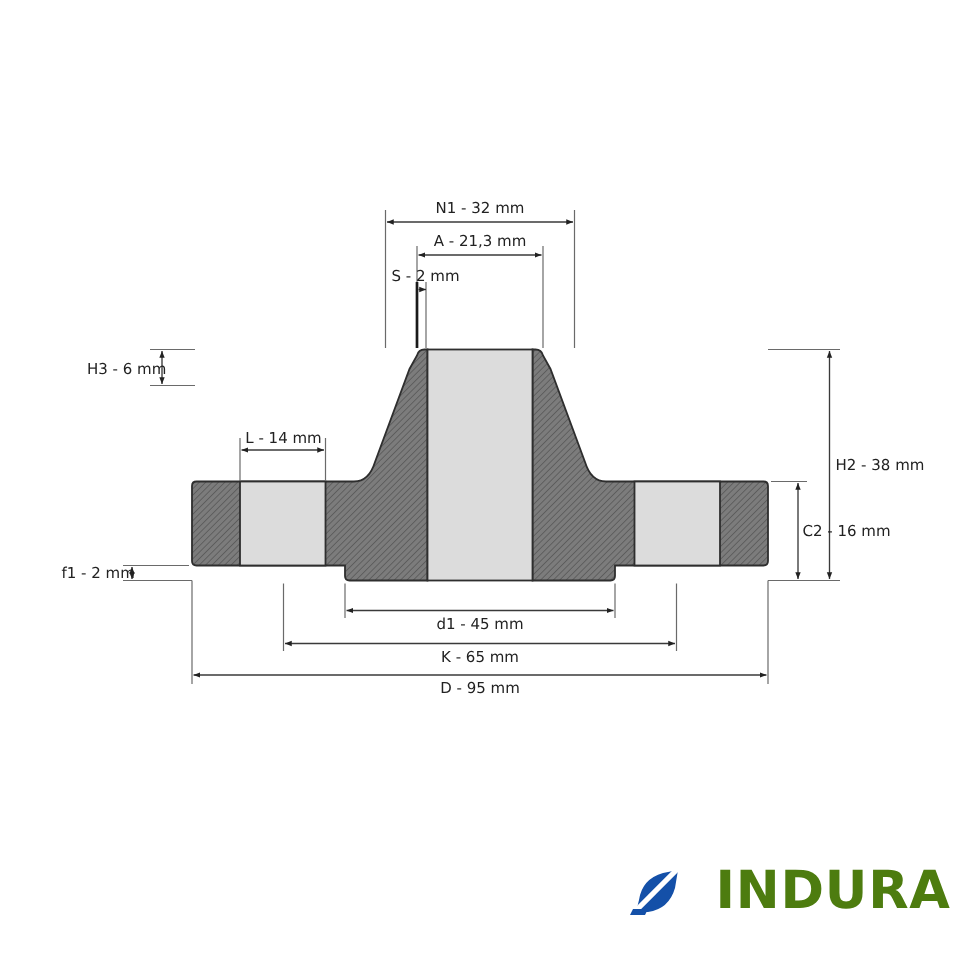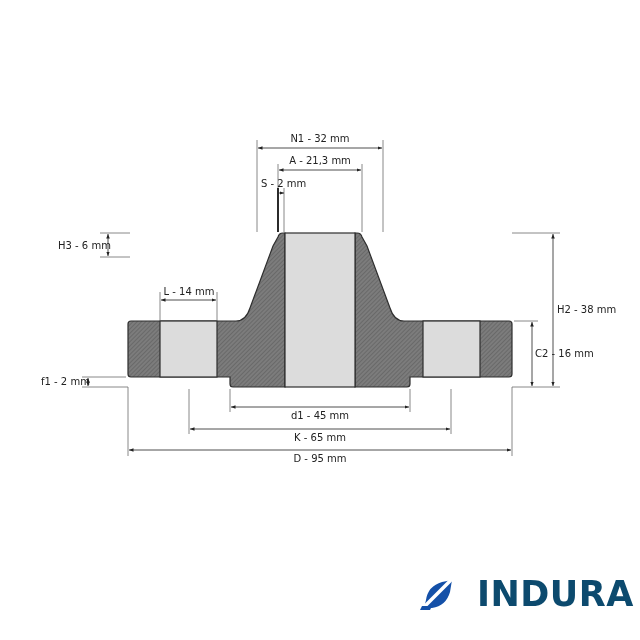--- a/index.html
+++ b/index.html
@@ -85,14 +85,14 @@
   <text class="dim-text" x="320" y="441" text-anchor="middle">K - 65 mm</text>
   <text class="dim-text" x="320" y="462" text-anchor="middle">D - 95 mm</text>
 </svg>
 
 <div class="logo">
   <svg width="34" height="32" viewBox="0 0 34 32">
     <path d="M4,30 L6,22 Q8,8 22,4 L32,2 L30,14 Q26,28 12,30 Z" fill="#1450a8"></path>
     <path d="M2,31 L32,1" stroke="#ffffff" stroke-width="3.5"></path>
     <path d="M0,32 L10,32 L12,28 L2,28 Z" fill="#1450a8"></path>
   </svg>
-  <span class="logo-text" style="color:#0c4a6e;margin-left:23px;">INDURA</span>
+  <span class="logo-text" style="color:#4d7c0f;margin-left:23px;">INDURA</span>
 </div>
 
 </body></html>

